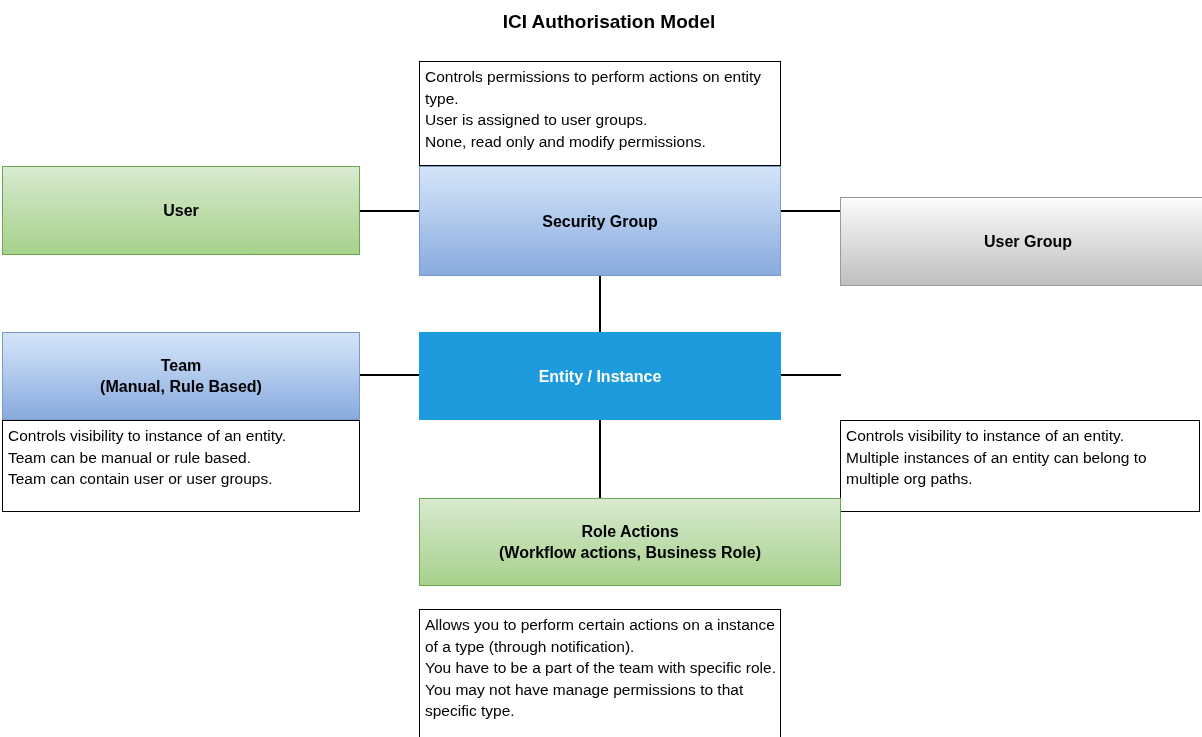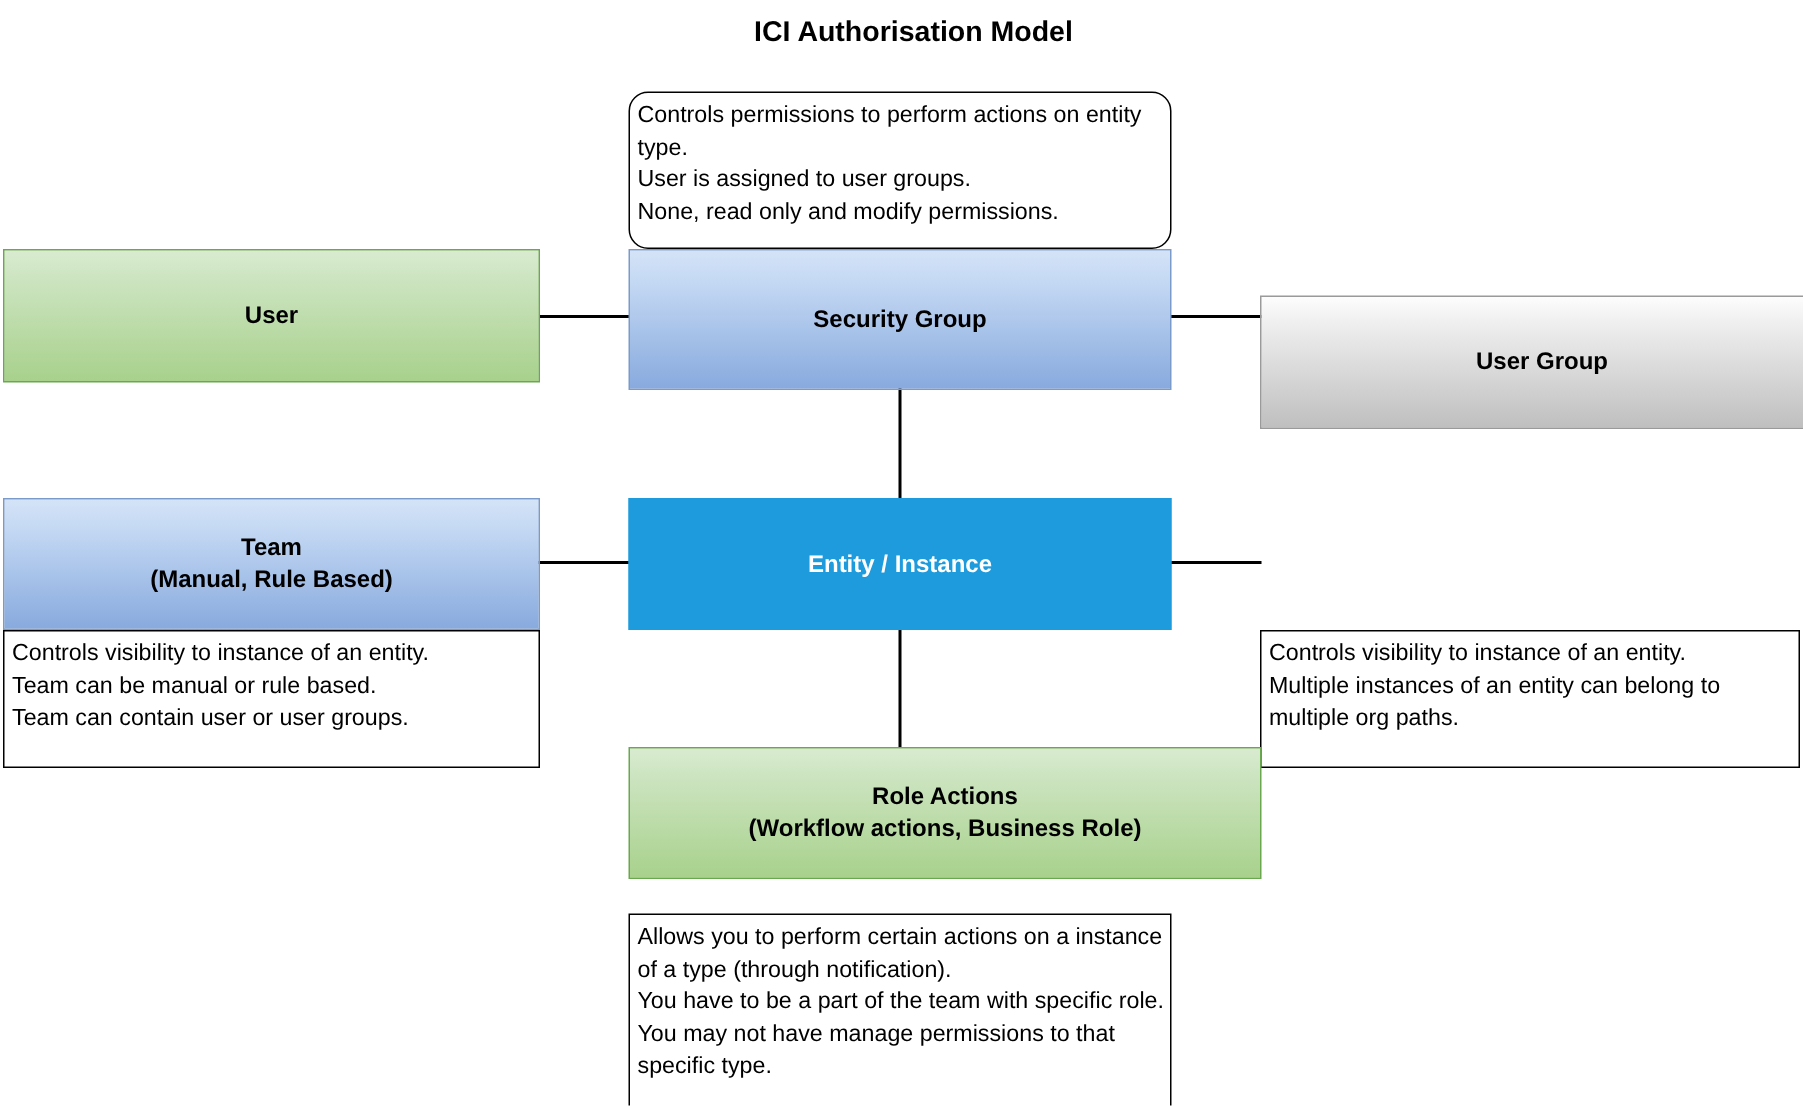--- a/index.html
+++ b/index.html
@@ -107,31 +107,31 @@
   <div class="conn conn-h" style="left:780px; top:210px; width:61px;"></div>
 
   <div class="conn conn-v" style="left:599px; top:254px; width:2px; height:80px;"></div>
 
   <div class="conn conn-h" style="left:359px; top:374px; width:61px;"></div>
 
   <div class="conn conn-h" style="left:780px; top:374px; width:61px;"></div>
 
   <div class="conn conn-v" style="left:599px; top:419px; width:2px; height:79px;"></div>
 
-  <div class="note" style="left:419px; top:61px; width:362px; height:105px;border-radius:13px;">Controls permissions to perform actions on entity type.
+  <div class="note" style="left:419px; top:61px; width:362px; height:105px;">Controls permissions to perform actions on entity type.
 User is assigned to user groups.
 None, read only and modify permissions.</div>
 
   <div class="node node-green" style="left:2px; top:166px; width:358px; height:89px;">
     <div class="lines">
       <span>User</span>
     </div>
   </div>
 
-  <div class="node node-blue" style="left:419px; top:166px; width:362px; height:94px;">
+  <div class="node node-blue" style="left:419px; top:166px; width:362px; height:110px;">
     <div class="lines">
       <span>Security Group</span>
     </div>
   </div>
 
   <div class="node node-gray" style="left:840px; top:166px; width:376px; height:89px;margin-top:31px;">
     <div class="lines">
       <span>User Group</span>
     </div>
   </div>

